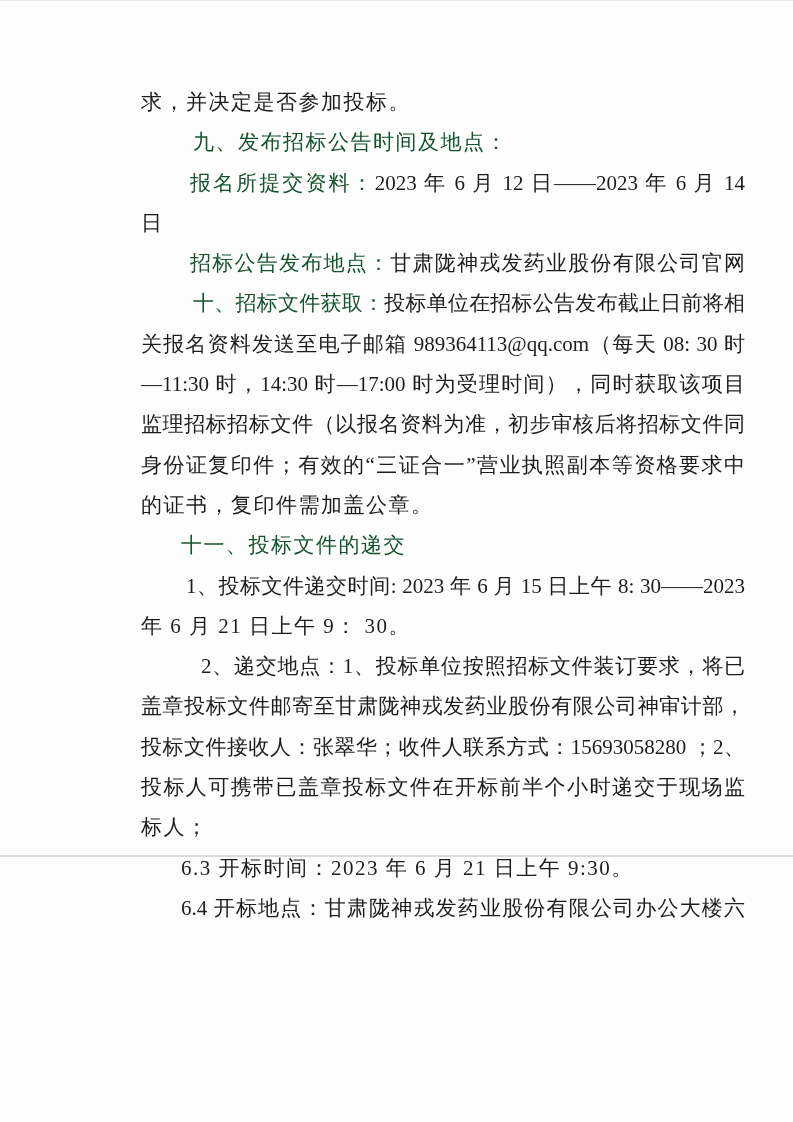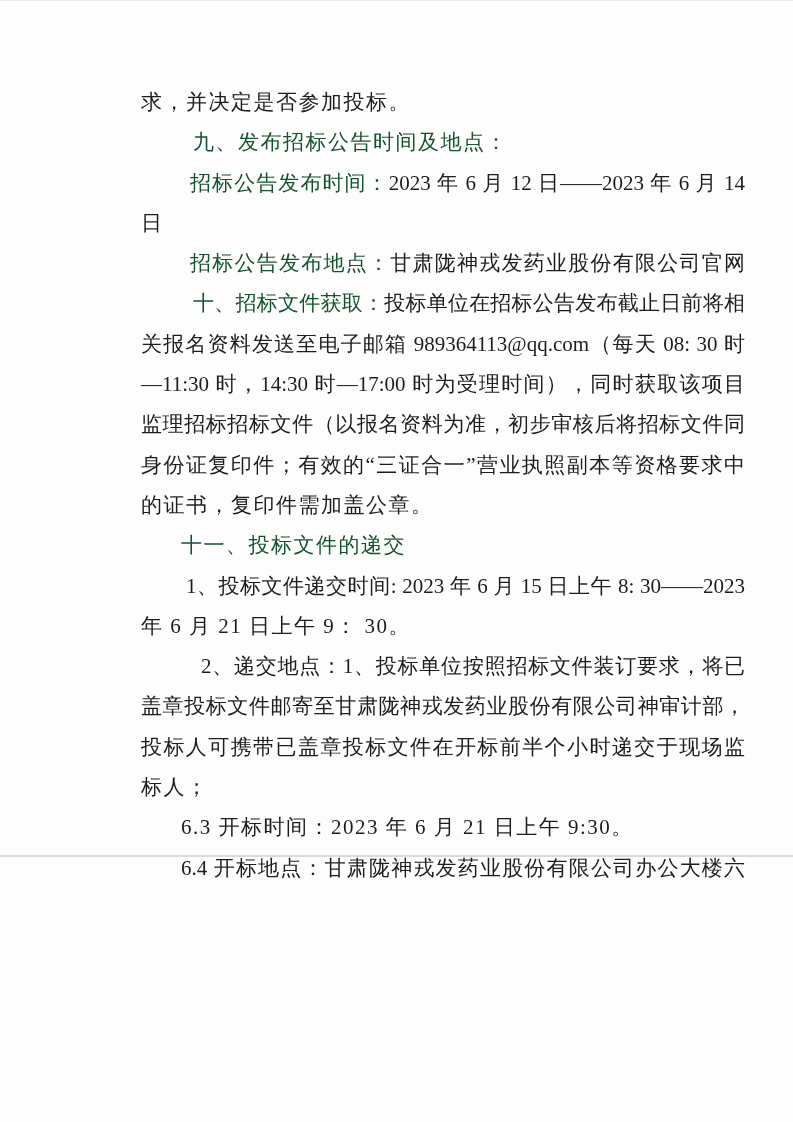--- a/index.html
+++ b/index.html
@@ -61,33 +61,34 @@
   }
 </style>
 </head>
 <body>
 
 <div class="page">
   <div class="top-edge"></div>
   <div class="text-block" id="doc-lines">
       <div class="line" style="padding-left: 0px;"><span class="seg">求，并决定是否参加投标。</span></div>
       <div class="line" style="padding-left: 52px;"><span class="seg bold">九、发布招标公告时间及地点：</span></div>
-      <div class="line fill" style="padding-left: 49px;"><span class="seg bold">招标公告发布时间：</span><span class="seg">2023 年 6 月 12 日——2023 年 6 月 14</span></div>
+      <div class="line fill" style="padding-left: 49px;"><span class="seg bold">报名所提交资料：</span><span class="seg">2023 年 6 月 12 日——2023 年 6 月 14</span></div>
       <div class="line" style="padding-left: 0px;"><span class="seg">日</span></div>
       <div class="line fill" style="padding-left: 49px;"><span class="seg bold">招标公告发布地点：</span><span class="seg">甘肃陇神戎发药业股份有限公司官网</span></div>
       <div class="line fill" style="padding-left: 52px;"><span class="seg bold">十、招标文件获取：</span><span class="seg">投标单位在招标公告发布截止日前将相</span></div>
       <div class="line fill" style="padding-left: 0px;"><span class="seg">关报名资料发送至电子邮箱 989364113@qq.com（每天 08: 30 时</span></div>
       <div class="line fill" style="padding-left: 0px;"><span class="seg">—11:30 时，14:30 时—17:00 时为受理时间），同时获取该项目</span></div>
       <div class="line fill" style="padding-left: 0px;"><span class="seg">监理招标招标文件（以报名资料为准，初步审核后将招标文件同</span></div>
       <div class="line fill" style="padding-left: 0px;"><span class="seg">身份证复印件；有效的“三证合一”营业执照副本等资格要求中</span></div>
       <div class="line" style="padding-left: 0px;"><span class="seg">的证书，复印件需加盖公章。</span></div>
       <div class="line" style="padding-left: 40px;"><span class="seg bold">十一、投标文件的递交</span></div>
       <div class="line fill" style="padding-left: 45px;"><span class="seg">1、投标文件递交时间: 2023 年 6 月 15 日上午 8: 30——2023</span></div>
       <div class="line" style="padding-left: 0px;"><span class="seg">年 6 月 21 日上午 9： 30。</span></div>
       <div class="line fill" style="padding-left: 60px;"><span class="seg">2、递交地点：1、投标单位按照招标文件装订要求，将已</span></div>
       <div class="line fill" style="padding-left: 0px;"><span class="seg">盖章投标文件邮寄至甘肃陇神戎发药业股份有限公司神审计部，</span></div>
+      <div class="line fill" style="padding-left: 0px;"><span class="seg">投标文件接收人：张翠华；收件人联系方式：15693058280 ；2、</span></div>
       <div class="line fill" style="padding-left: 0px;"><span class="seg">投标人可携带已盖章投标文件在开标前半个小时递交于现场监</span></div>
       <div class="line" style="padding-left: 0px;"><span class="seg">标人；</span></div>
       <div class="line" style="padding-left: 40px;"><span class="seg">6.3 开标时间：2023 年 6 月 21 日上午 9:30。</span></div>
       <div class="line fill" style="padding-left: 40px;"><span class="seg">6.4 开标地点：甘肃陇神戎发药业股份有限公司办公大楼六</span></div>
     </div>
   <div class="scan-line"></div>
 </div>
 
 </body></html>

